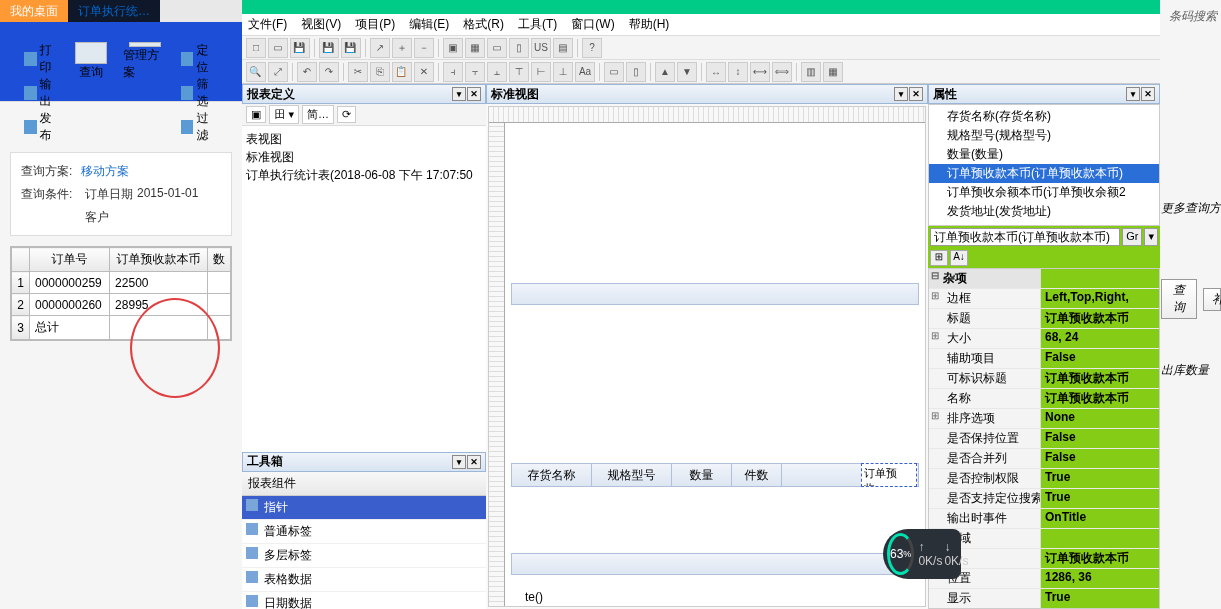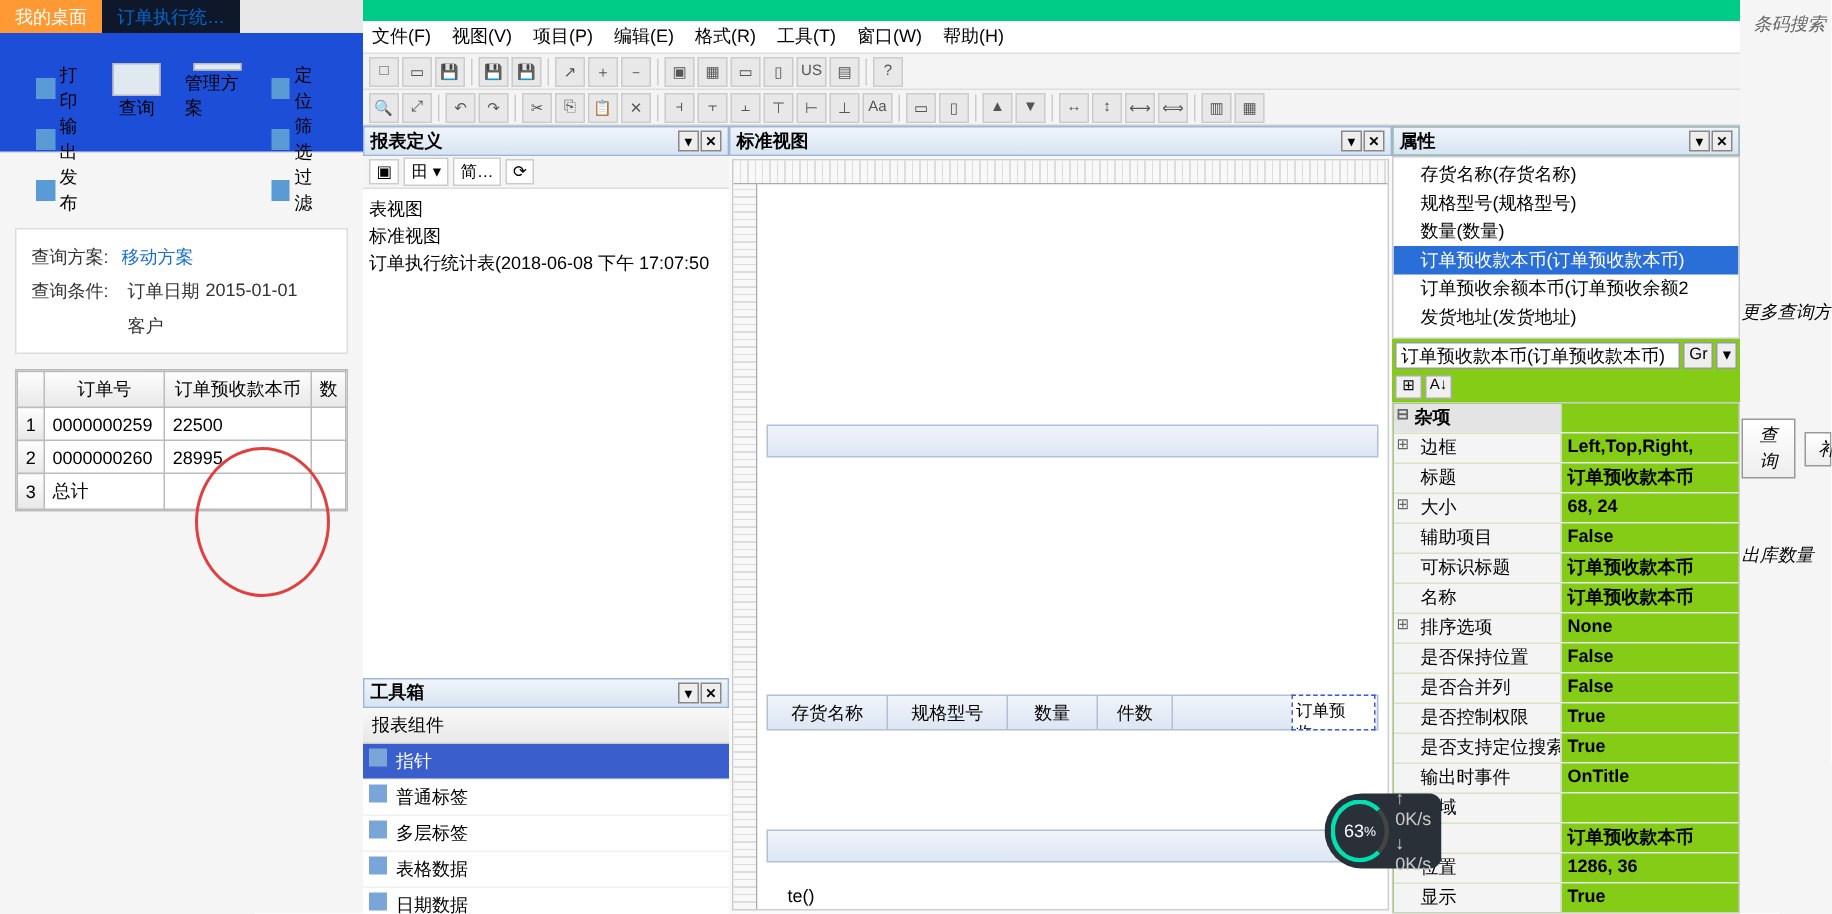--- a/index.html
+++ b/index.html
@@ -95,21 +95,21 @@
 .prop-row { display: flex; border-bottom: 1px solid #e8e8e8; font-size: 12px; }
 .prop-row .pk { width: 112px; padding: 1px 3px 1px 18px; background: #f4f4f4; border-right: 1px solid #ddd; position: relative; white-space: nowrap; overflow: hidden; }
 .prop-row .pk.expando::before { content: "⊞"; position: absolute; left: 2px; top: 1px; font-size: 10px; color: #666; }
 .prop-row .pk.cat { background: #e4e4e4; font-weight: bold; padding-left: 14px; }
 .prop-row .pk.cat::before { content: "⊟"; position: absolute; left: 2px; top: 1px; font-size: 10px; color: #666; }
 .prop-row .pv { flex: 1; padding: 1px 4px; font-weight: bold; white-space: nowrap; overflow: hidden; }
 
 
 .float-pct { position: absolute; right: 260px; bottom: 30px; width: 78px; height: 50px; background: #2a3038; border-radius: 25px 8px 8px 25px; display: flex; align-items: center; color: #ccc; font-size: 10px; padding-left: 4px; }
 .float-pct .ring { width: 42px; height: 42px; border-radius: 50%; border: 3px solid #00e0b0; border-right-color: #444; display: flex; align-items: center; justify-content: center; font-size: 13px; color: #fff; margin-right: 4px; }
-.float-pct .rates { display: flex; flex-direction: column; gap: 2px; font-size: 9px; }
+.float-pct .rates { display: flex; flex-direction: row; gap: 2px; font-size: 9px; }
 </style>
 </head>
 <body>
 
 <div class="bg-app">
   <div class="bg-tabs">
     <div class="bg-tab active">我的桌面</div>
     <div class="bg-tab inactive">订单执行统…</div>
   </div>
   <div class="bg-ribbon">

